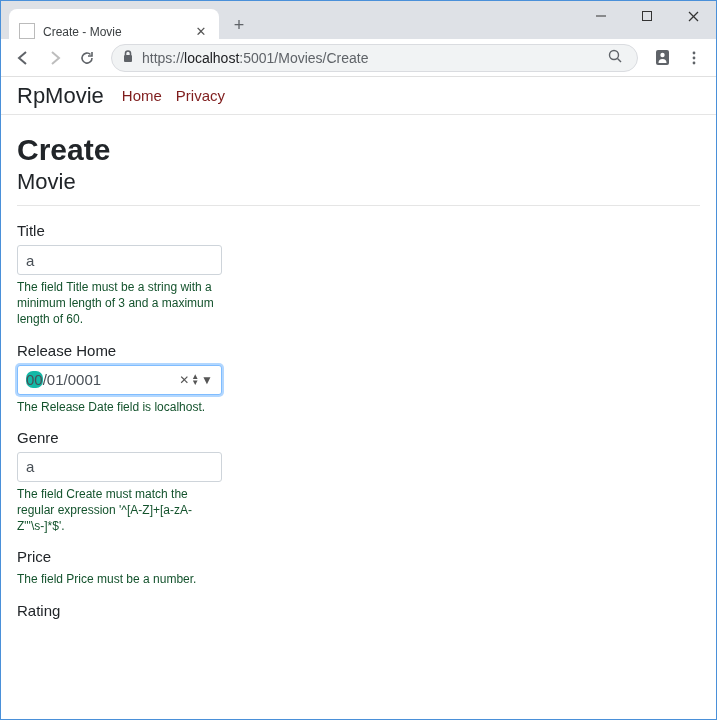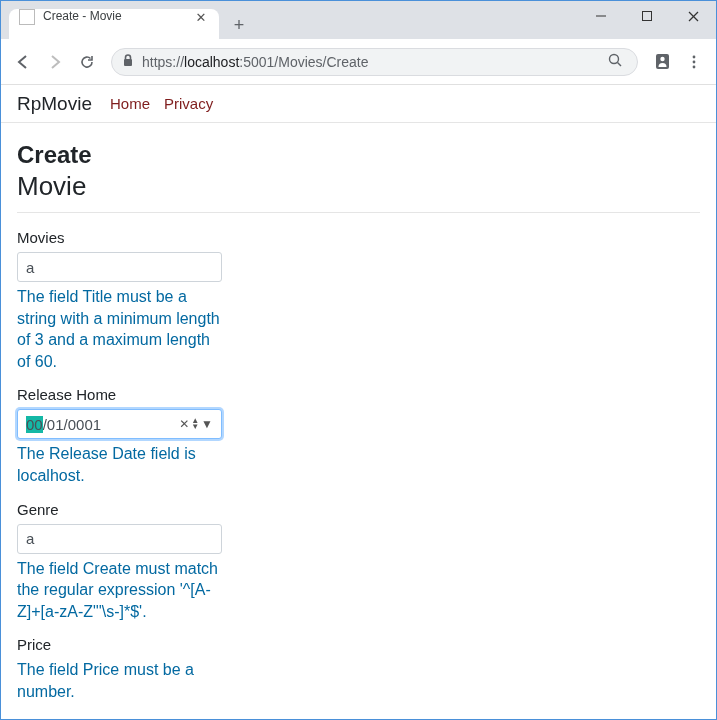--- a/index.html
+++ b/index.html
@@ -44,21 +44,21 @@
     color: #333;
     cursor: pointer;
   }
   .tab {
     background: #fff;
     height: 30px;
     width: 210px;
     border-top-left-radius: 8px;
     border-top-right-radius: 8px;
     display: flex;
-    align-items: flex-start;
+    align-items: flex-end;
     padding: 0 10px 0 10px;
     font-size: 12px;
     color: #3c4043;
     position: relative;
     margin-bottom: 0;
   }
   .tab .favicon {
     width: 16px; height: 16px; margin-right: 8px;
     border: 1px solid #bbb; background:#fff; font-size:9px; line-height:14px; text-align:center; color:#888;
   }
@@ -66,21 +66,21 @@
   .tab .tab-close {
     width: 16px; height: 16px; display:flex; align-items:center; justify-content:center;
     cursor:pointer; font-size:13px; color:#555;
   }
   .new-tab {
     width: 28px; height: 28px; margin-left:6px; display:flex; align-items:center; justify-content:center;
     color:#5f6368; font-size:18px; cursor:pointer;
   }
 
   .toolbar {
-    height: 46px;
+    height: 38px;
     background: #fff;
     border-bottom: 1px solid #e0e0e0;
     display: flex;
     align-items: center;
     padding: 0 8px;
     gap: 4px;
   }
   .tb-btn {
     width: 28px; height:28px;
     display:flex; align-items:center; justify-content:center;
@@ -122,27 +122,27 @@
   
   .site-nav {
     height: 38px;
     border-bottom: 1px solid #e5e5e5;
     display:flex;
     align-items:center;
     padding: 0 16px;
     gap: 14px;
     font-size: 15px;
   }
-  .brand { font-weight: 400; color:#212529; font-size:19px; margin-right:4px;}
+  .brand { font-weight: 400; color:#212529; font-size:22px; margin-right:4px;}
   .nav-link { color:#7f1d1d; font-size:15px; cursor:pointer;}
 
   
   .container { padding: 12px 16px 40px 16px; color:#212529;}
-  h1.page-title { font-size:24px; font-weight:600; margin:6px 0 2px 0;}
-  h4.page-subtitle { font-size:26px; font-weight:500; margin:0 0 10px 0;}
+  h1.page-title { font-size:30px; font-weight:600; margin:6px 0 2px 0;}
+  h4.page-subtitle { font-size:22px; font-weight:500; margin:0 0 10px 0;}
   hr.rule { border:none; border-top:1px solid #e5e5e5; margin:10px 0 16px 0;}
 
   .form-group { margin-bottom: 14px; width: 205px;}
   .form-label { display:block; font-size:15px; margin-bottom:6px; color:#212529;}
   .form-control {
     width: 100%;
     height: 30px;
     padding: 4px 8px;
     font-size: 15px;
     color:#495057;
@@ -151,25 +151,25 @@
     border-radius: 3px;
     display:flex; align-items:center;
   }
   .form-control.focus {
     outline: none;
     border-color:#80bdff;
     box-shadow: 0 0 0 2px rgba(0,123,255,.3);
   }
   .date-input { position:relative; display:flex; align-items:center; }
   .date-value { flex:1; font-size:15px;}
-  .date-value .sel { background:#14b8a6; }
+  .date-value .sel { background:#14b8a6;border-radius:7px; }
   .date-icons { display:flex; align-items:center; gap:2px; color:#555; font-size:12px;}
   .date-icons span { cursor:pointer; }
   .spin { display:flex; flex-direction:column; line-height:6px; font-size:8px;}
-  .validation { color:#0369a1; font-size:16px; margin-top:4px; line-height:1.35;}
+  .validation { color:#14532d; font-size:12px; margin-top:4px; line-height:1.35;}
 </style>
 </head>
 <body>
 
 <div class="window">
 
   <div class="titlebar">
     <div class="tab">
       <span class="favicon"></span>
       <span class="tab-title">Create - Movie</span>
@@ -253,21 +253,21 @@
       <span class="nav-link">Home</span>
       <span class="nav-link">Privacy</span>
     </div>
 
     <div class="container">
       <h1 class="page-title">Create</h1>
       <h4 class="page-subtitle">Movie</h4>
       <hr class="rule">
 
       <div class="form-group">
-        <label class="form-label">Movies</label>
+        <label class="form-label">Title</label>
         <div class="form-control">
             <span>a</span>
           </div>
         <div class="validation">The field Title must be a string with a minimum length of 3 and a maximum length of 60.</div>
       </div>
 
       <div class="form-group">
         <label class="form-label">Release Home</label>
         <div class="form-control focus date-input">
           <span class="date-value"><span class="sel">00</span><span>/01/0001</span></span>
@@ -289,16 +289,20 @@
             <span>a</span>
           </div>
         <div class="validation">The field Create must match the regular expression '^[A-Z]+[a-zA-Z"'\s-]*$'.</div>
       </div>
 
       <div class="form-group">
         <label class="form-label">Price</label>
         <div class="validation">The field Price must be a number.</div>
       </div>
 
+      <div class="form-group">
+        <label class="form-label">Rating</label>
+
+      </div>
 
     </div>
   </div>
 </div>
 
 </body></html>

